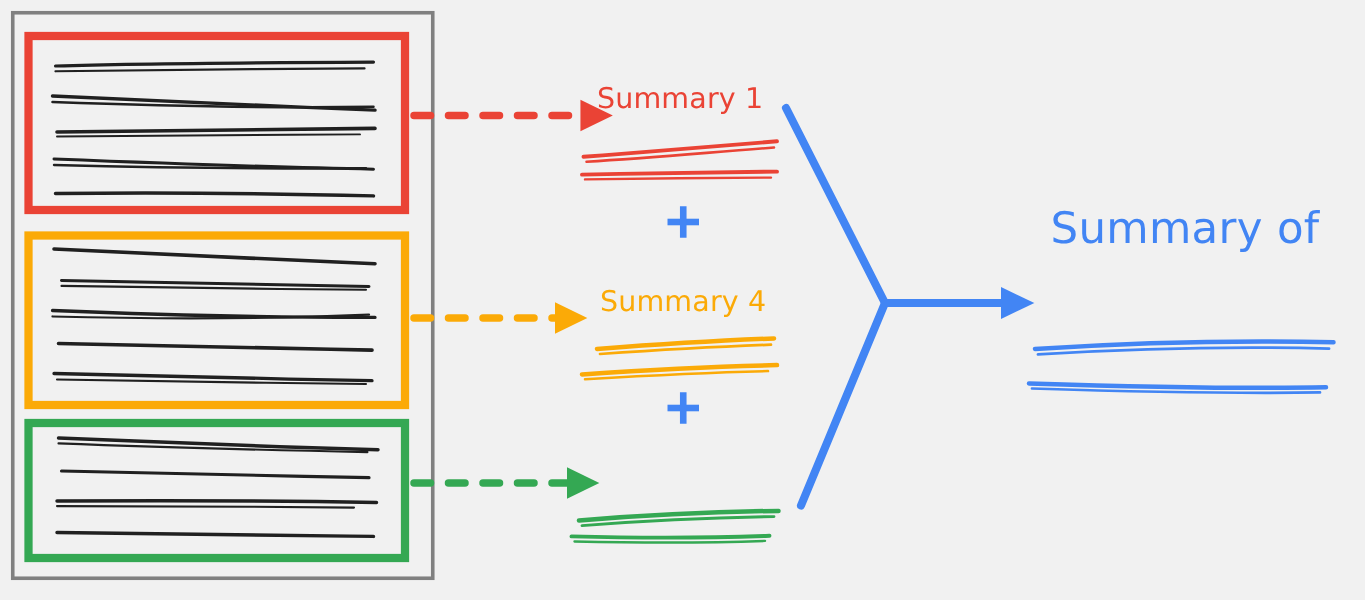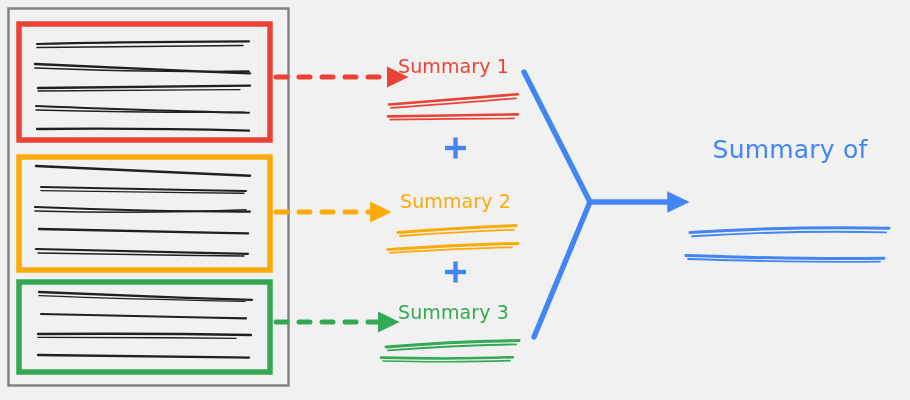--- a/index.html
+++ b/index.html
@@ -29,21 +29,21 @@
     font-family: "DejaVu Sans", "Liberation Sans", sans-serif;
     white-space: nowrap;
     line-height: 1.05;
   }
   .summary-label {
     font-size: 19px;
     font-weight: 400;
     letter-spacing: 0.1px;
   }
   .final-label {
-    font-size: 25px;
+    font-size: 29px;
     font-weight: 400;
     text-align: center;
     letter-spacing: 0.2px;
   }
   #lbl-summary-1 { left: 398px; top: 57px; color: #EA4335; }
   #lbl-summary-2 { left: 400px; top: 192px; color: #FBAA07; }
   #lbl-summary-3 { left: 398px; top: 303px; color: #34A853; }
   #lbl-final {
     left: 690px; top: 137px; width: 200px;
     color: #4285F4;
@@ -159,21 +159,20 @@
     <g stroke="#4285F4" fill="none" stroke-linecap="round">
       <path d="M690,232.6 C750,228.8 820,226.6 889,228.2" stroke-width="3.0"></path>
       <path d="M692,236.2 C752,232.6 820,230.6 886,232.4" stroke-width="1.9"></path>
       <path d="M686,255.6 C750,257.6 820,259.4 884,258.2" stroke-width="3.0"></path>
       <path d="M688,259 C752,261 818,262.6 880,261.6" stroke-width="1.8"></path>
     </g>
   </svg>
 
   <div class="lbl summary-label" id="lbl-summary-1">Summary 1</div>
 
-  <div class="lbl summary-label" id="lbl-summary-2">Summary 2</div>
+  <div class="lbl summary-label" id="lbl-summary-2">Summary 4</div>
 
-  <div class="lbl summary-label" id="lbl-summary-3">Summary 3</div>
 
   <div class="lbl final-label" id="lbl-final">
     <div>Summary of</div>
   </div>
 
 </div>
 
 </body></html>

